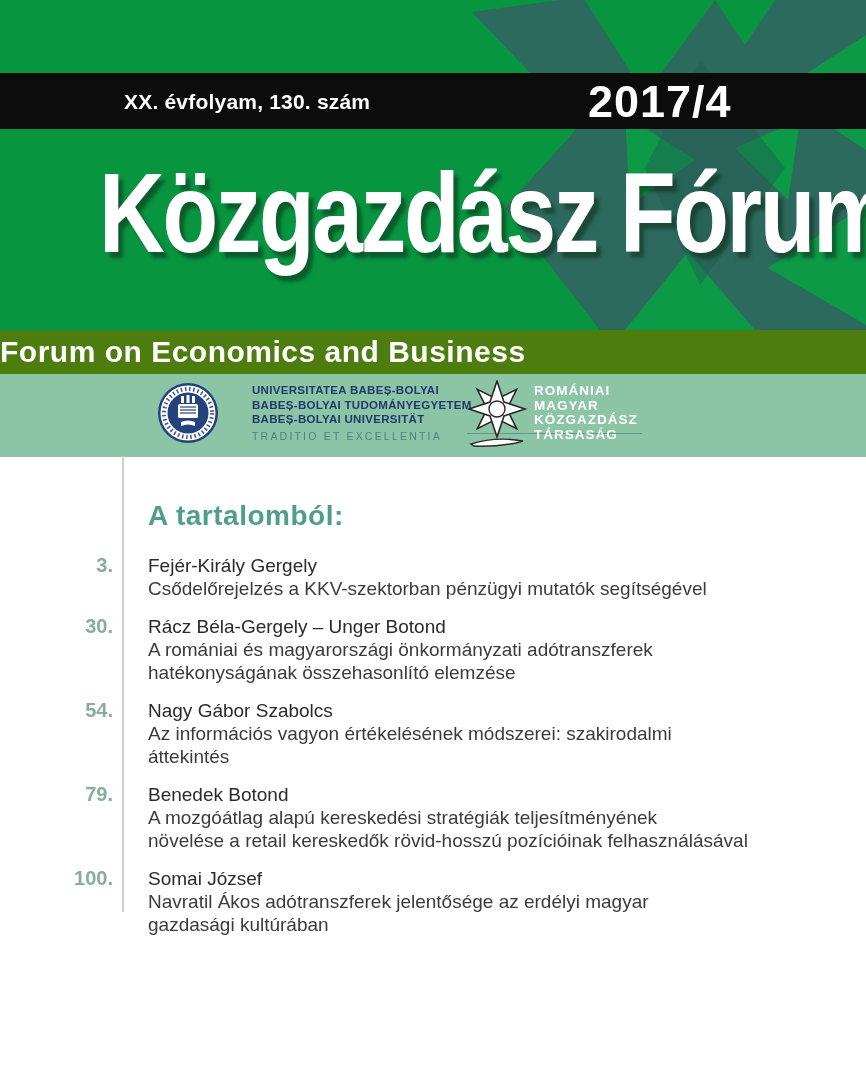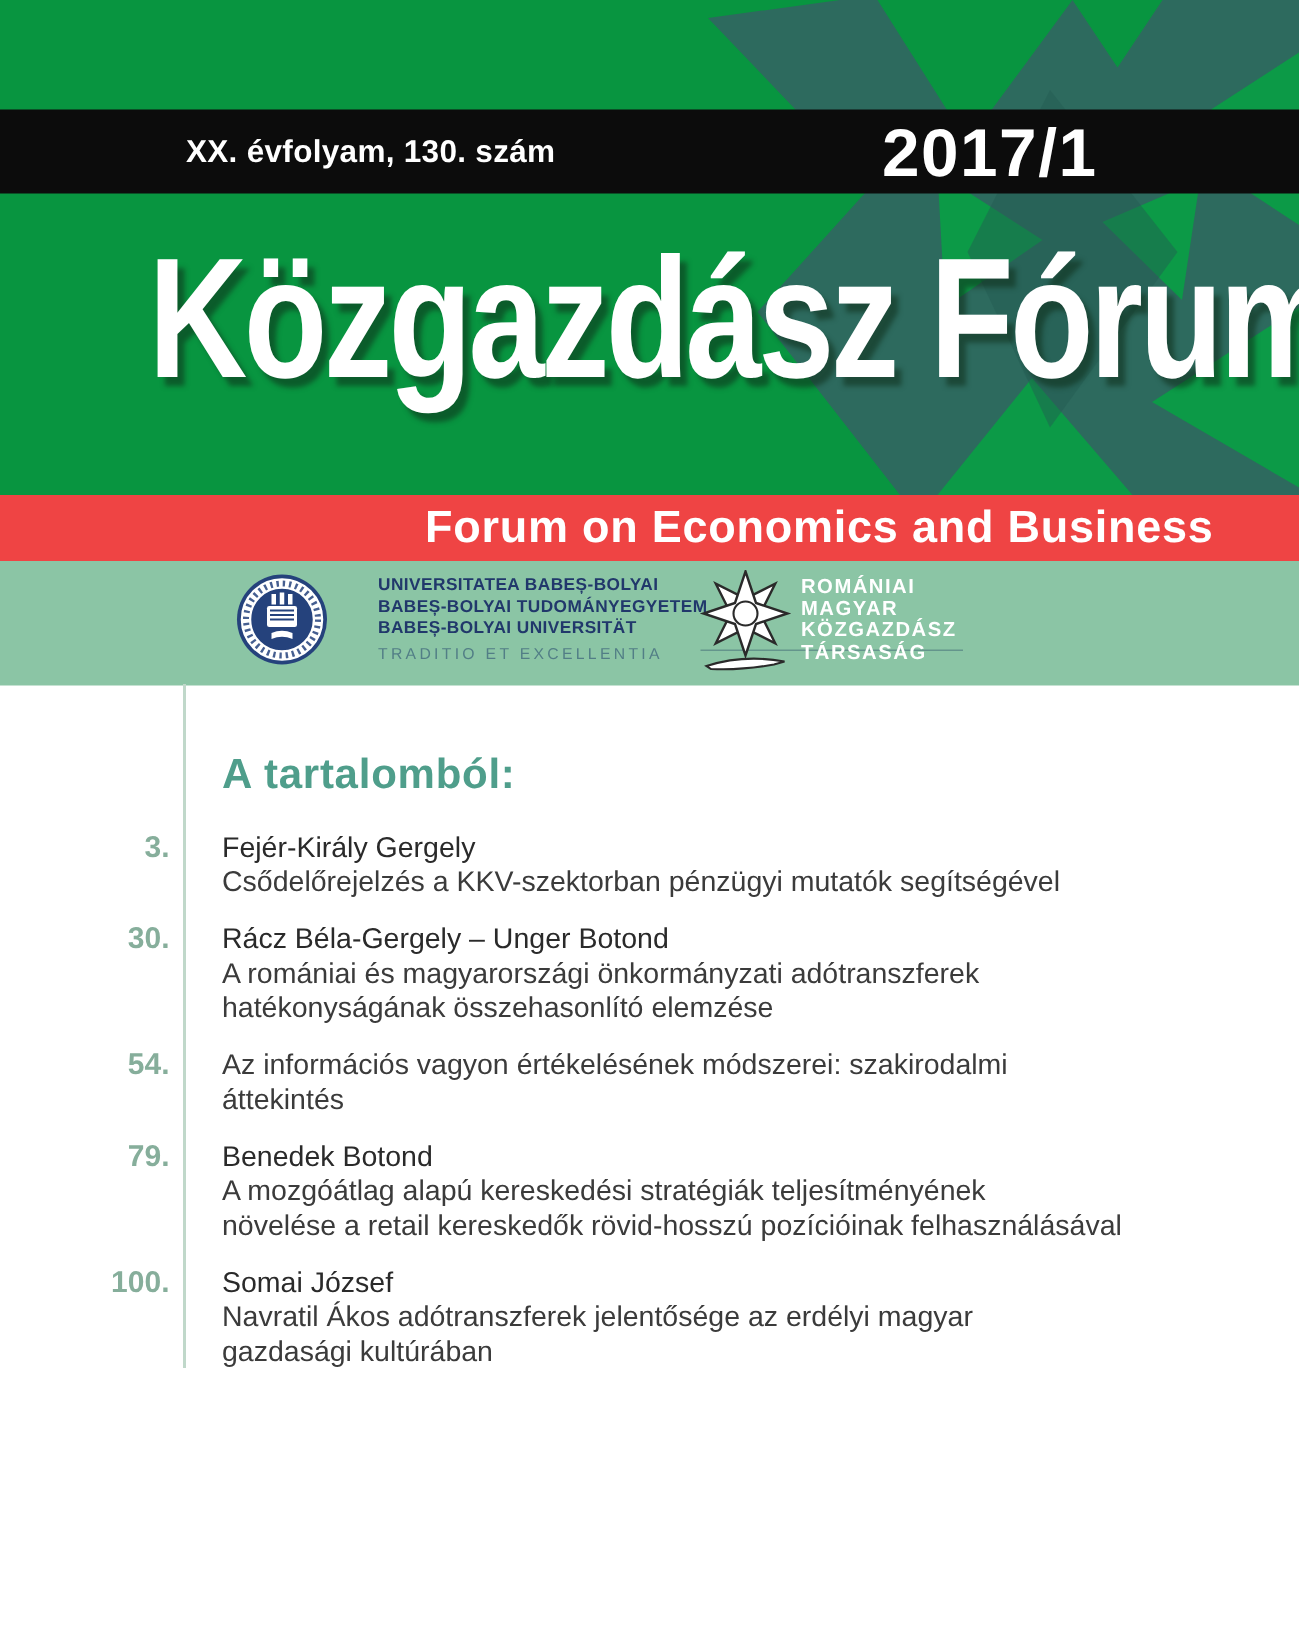--- a/index.html
+++ b/index.html
@@ -34,22 +34,22 @@
   .journal-title {
     display:inline-block; white-space:nowrap;
     transform:scaleX(0.80); transform-origin:50% 50%;
     font-size:114px; font-weight:bold; color:#ffffff; letter-spacing:-3px;
     text-shadow:6px 6px 4px rgba(15,45,25,0.55);
     line-height:1;
   }
 
   .bar2 {
     position:absolute; top:330px; left:0; width:866px; height:52px;
-    background:#ef4444; color:#ffffff; box-sizing:border-box;
-    text-align:right; padding-right:57px;
+    background:#4d7c0f; color:#ffffff; box-sizing:border-box;
+    padding-right:57px;
     font-size:30px; font-weight:bold; line-height:44px; letter-spacing:0.5px;
   }
 
   
   .banner {
     position:absolute; top:374px; left:0; width:866px; height:83px;
     background:#8bc5a5;
   }
   .banner .seal { position:absolute; left:157px; top:8px; }
   .uni-text { position:absolute; left:252px; top:9px; }
@@ -102,21 +102,21 @@
     <polygon fill="#0c9a47" points="866,35 866,150 778,92"></polygon>
     <polygon fill="#0c9a47" points="625,115 695,160 630,205"></polygon>
     <polygon fill="#0c9a47" points="866,205 866,325 768,268"></polygon>
     <polygon fill="#0c9a47" points="688,252 755,330 625,330"></polygon>
     <polygon fill="#0c9a47" points="735,148 800,120 788,200"></polygon>
     <polygon fill="#245c51" opacity="0.45" points="700,60 785,168 700,285 645,168"></polygon>
   </svg>
 
   <div class="bar1">
     <div class="issue-info">XX. évfolyam, 130. szám</div>
-    <div class="issue-number">2017/1</div>
+    <div class="issue-number">2017/4</div>
   </div>
 
   <div class="title-wrap">
     <span class="journal-title">Közgazdász Fórum</span>
   </div>
 
   <div class="bar2">
     <span>Forum on Economics and Business</span>
   </div>
 </div>
@@ -182,20 +182,21 @@
       <div class="toc-title">
             <div>A romániai és magyarországi önkormányzati adótranszferek</div>
             <div>hatékonyságának összehasonlító elemzése</div>
           </div>
     </div>
   </div>
 
   <div class="toc-entry">
     <div class="toc-page">54.</div>
     <div class="toc-body">
+      <div class="toc-authors">Nagy Gábor Szabolcs</div>
       <div class="toc-title">
             <div>Az információs vagyon értékelésének módszerei: szakirodalmi</div>
             <div>áttekintés</div>
           </div>
     </div>
   </div>
 
   <div class="toc-entry">
     <div class="toc-page">79.</div>
     <div class="toc-body">

